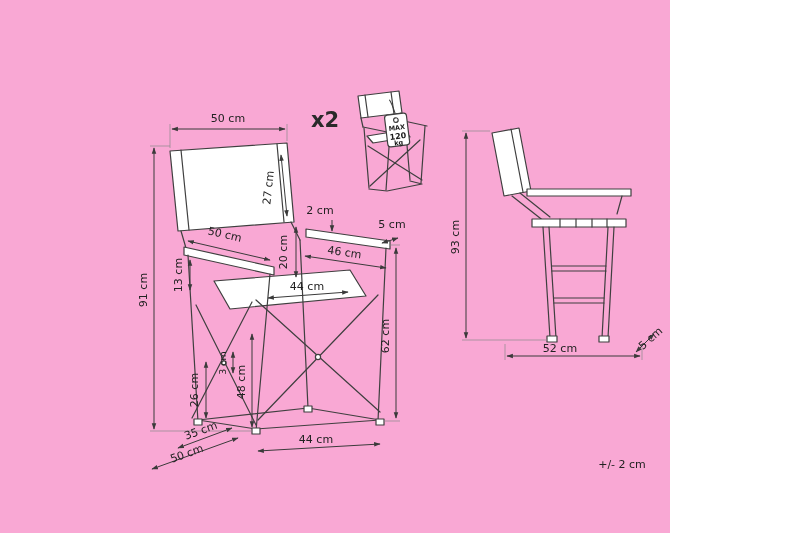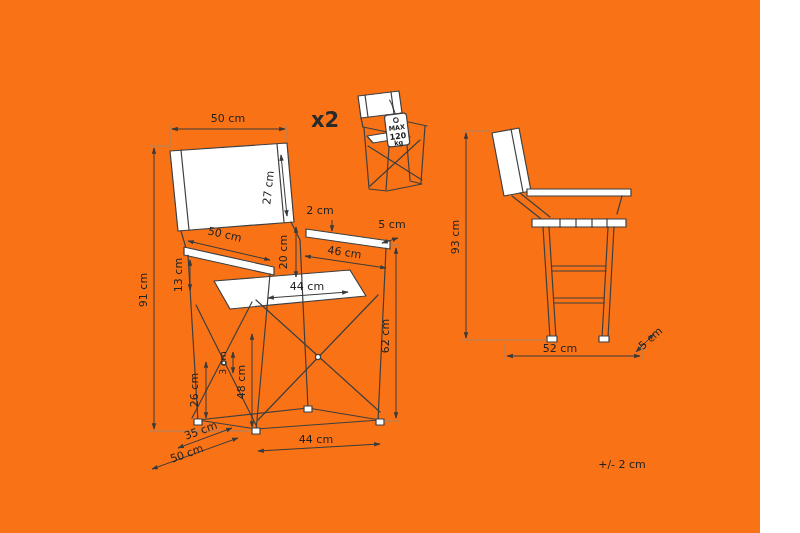--- a/index.html
+++ b/index.html
@@ -1,16 +1,16 @@
 <!DOCTYPE html>
 <html><head>
 <meta charset="utf-8">
 <style>
   html,body{margin:0;padding:0;background:#ffffff;}
-  .canvas{position:relative;width:760px;height:533px;background:#f97316;overflow:hidden;}
+  .canvas{position:relative;width:670px;height:533px;background:#f9a8d4;overflow:hidden;}
   svg{display:block;}
   .s{stroke:#3f3f3f;stroke-width:1.2;fill:none;stroke-linecap:round;stroke-linejoin:round;}
   .sf{stroke:#3f3f3f;stroke-width:1.2;fill:#ffffff;stroke-linejoin:round;}
   .d{stroke:#3a3a3a;stroke-width:1;fill:none;}
   .e{stroke:#8a8a8a;stroke-width:0.7;fill:none;}
   .t{font-family:"DejaVu Sans","Liberation Sans",sans-serif;font-size:11px;fill:#222;text-anchor:middle;}
   .tsm{font-family:"DejaVu Sans","Liberation Sans",sans-serif;font-size:9.5px;fill:#222;text-anchor:middle;}
   .tx2{font-family:"DejaVu Sans","Liberation Sans",sans-serif;font-size:21px;font-weight:bold;fill:#2a2a2a;text-anchor:middle;}
   .ttag{font-family:"DejaVu Sans","Liberation Sans",sans-serif;font-size:6.5px;font-weight:bold;fill:#1d1d1d;text-anchor:middle;}
   .ttag2{font-family:"DejaVu Sans","Liberation Sans",sans-serif;font-size:8px;font-weight:bold;fill:#1d1d1d;text-anchor:middle;}

